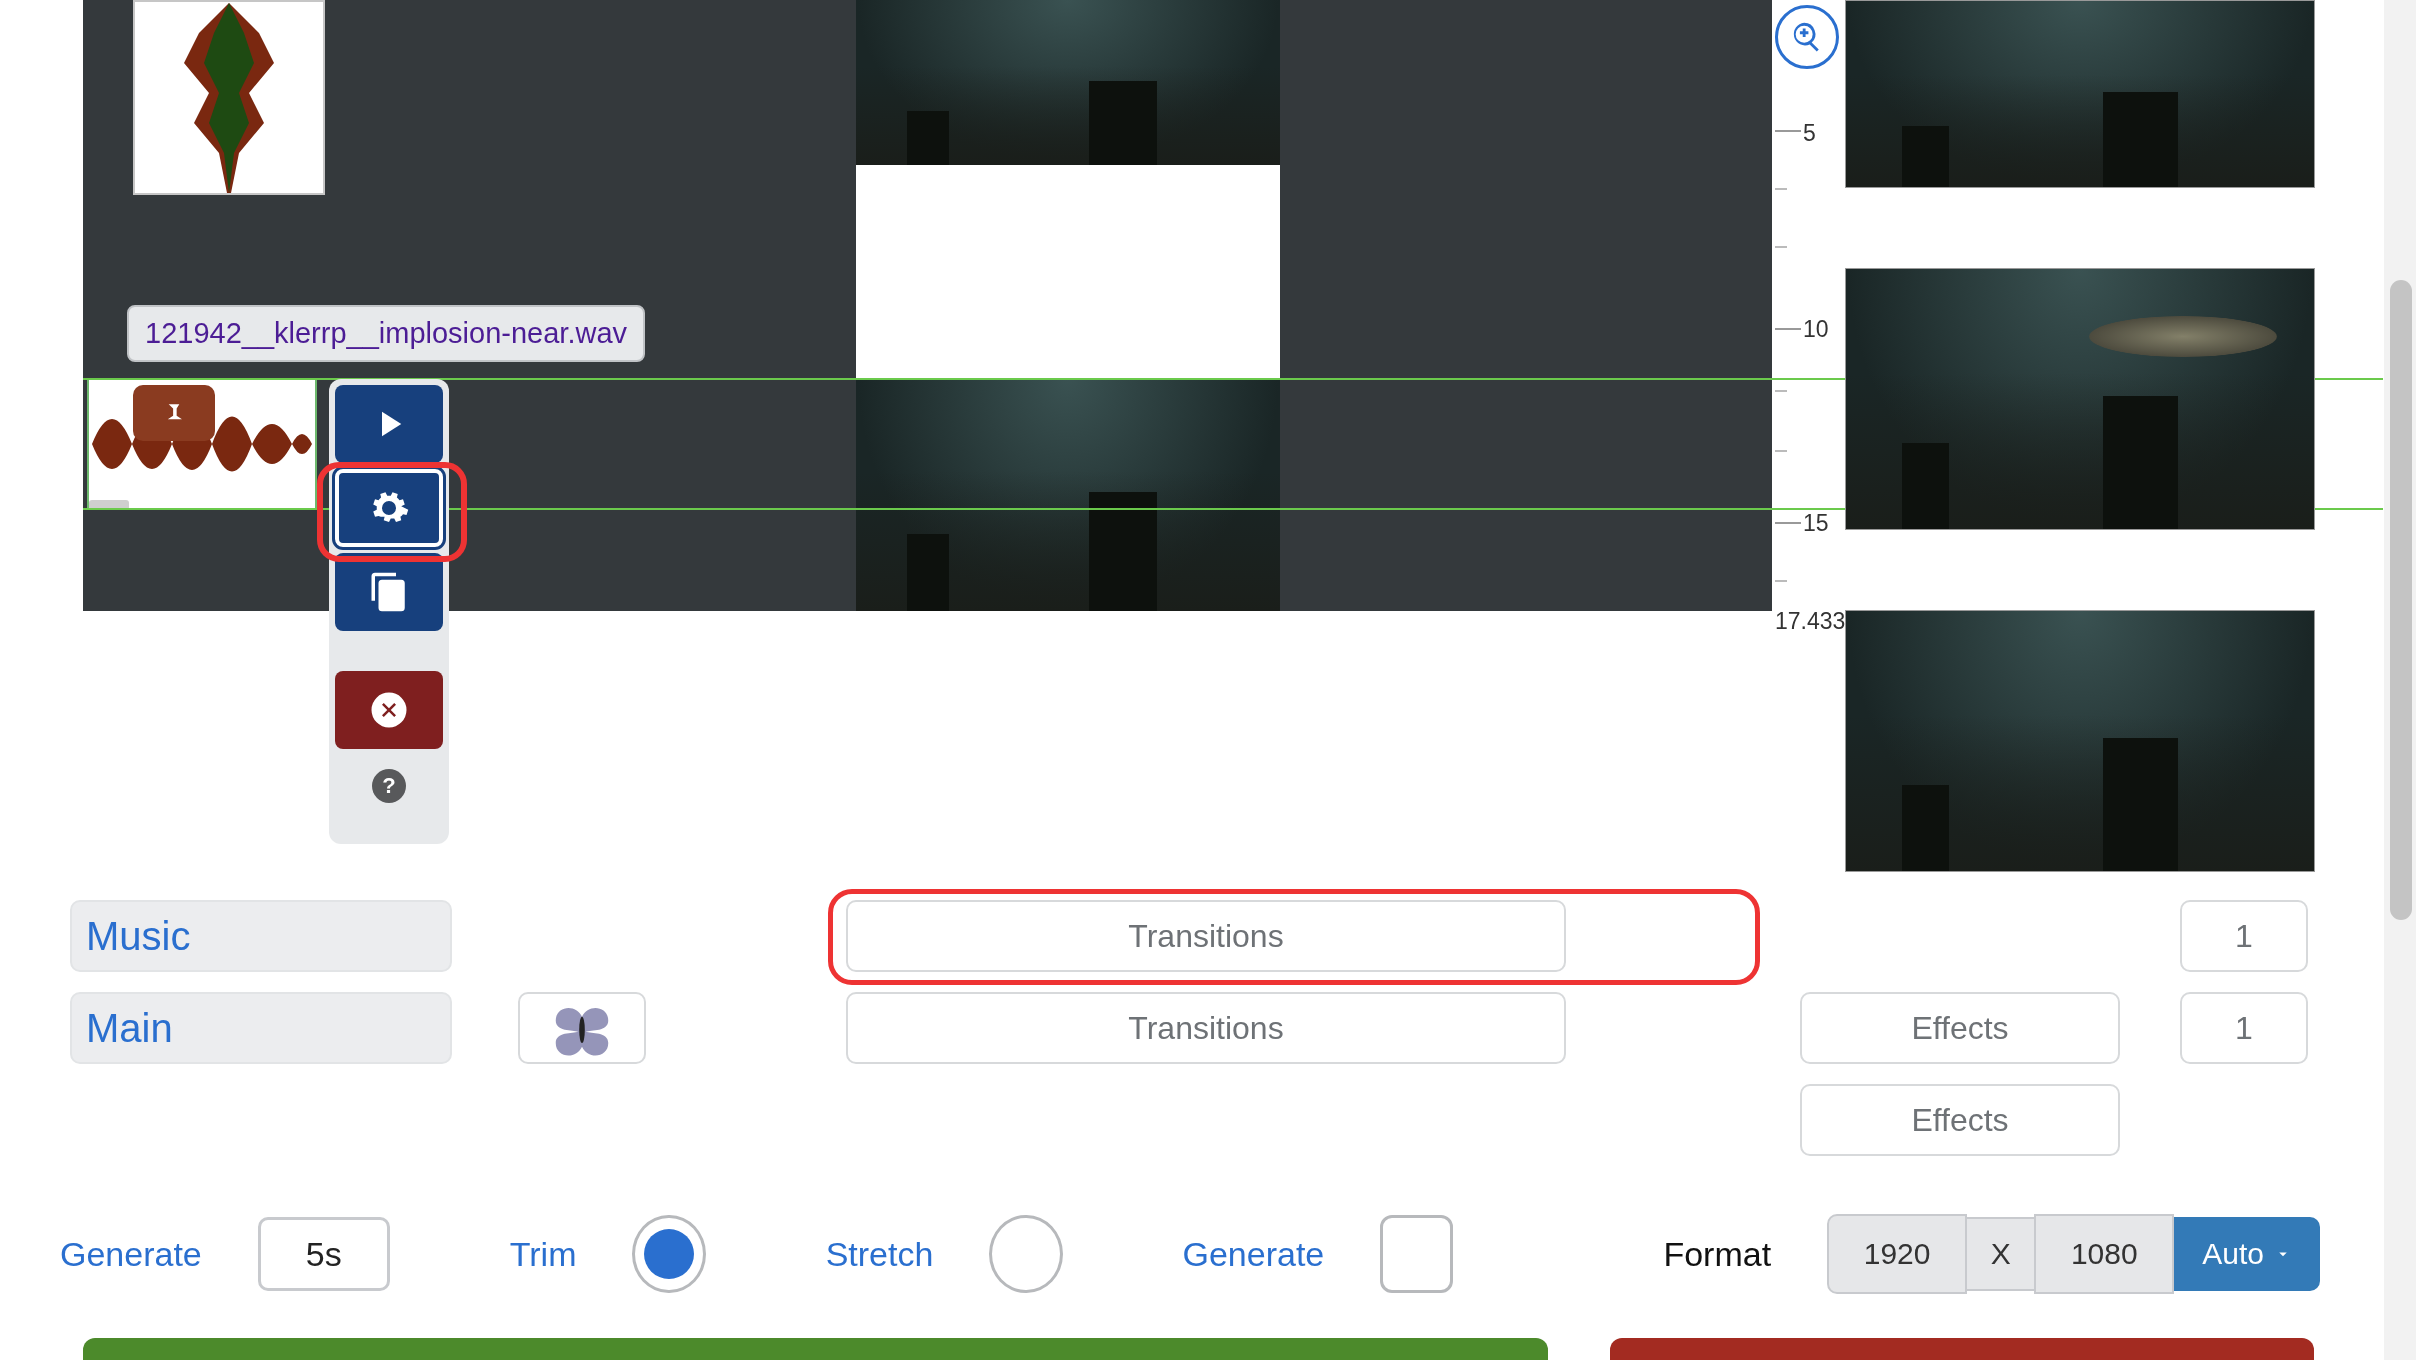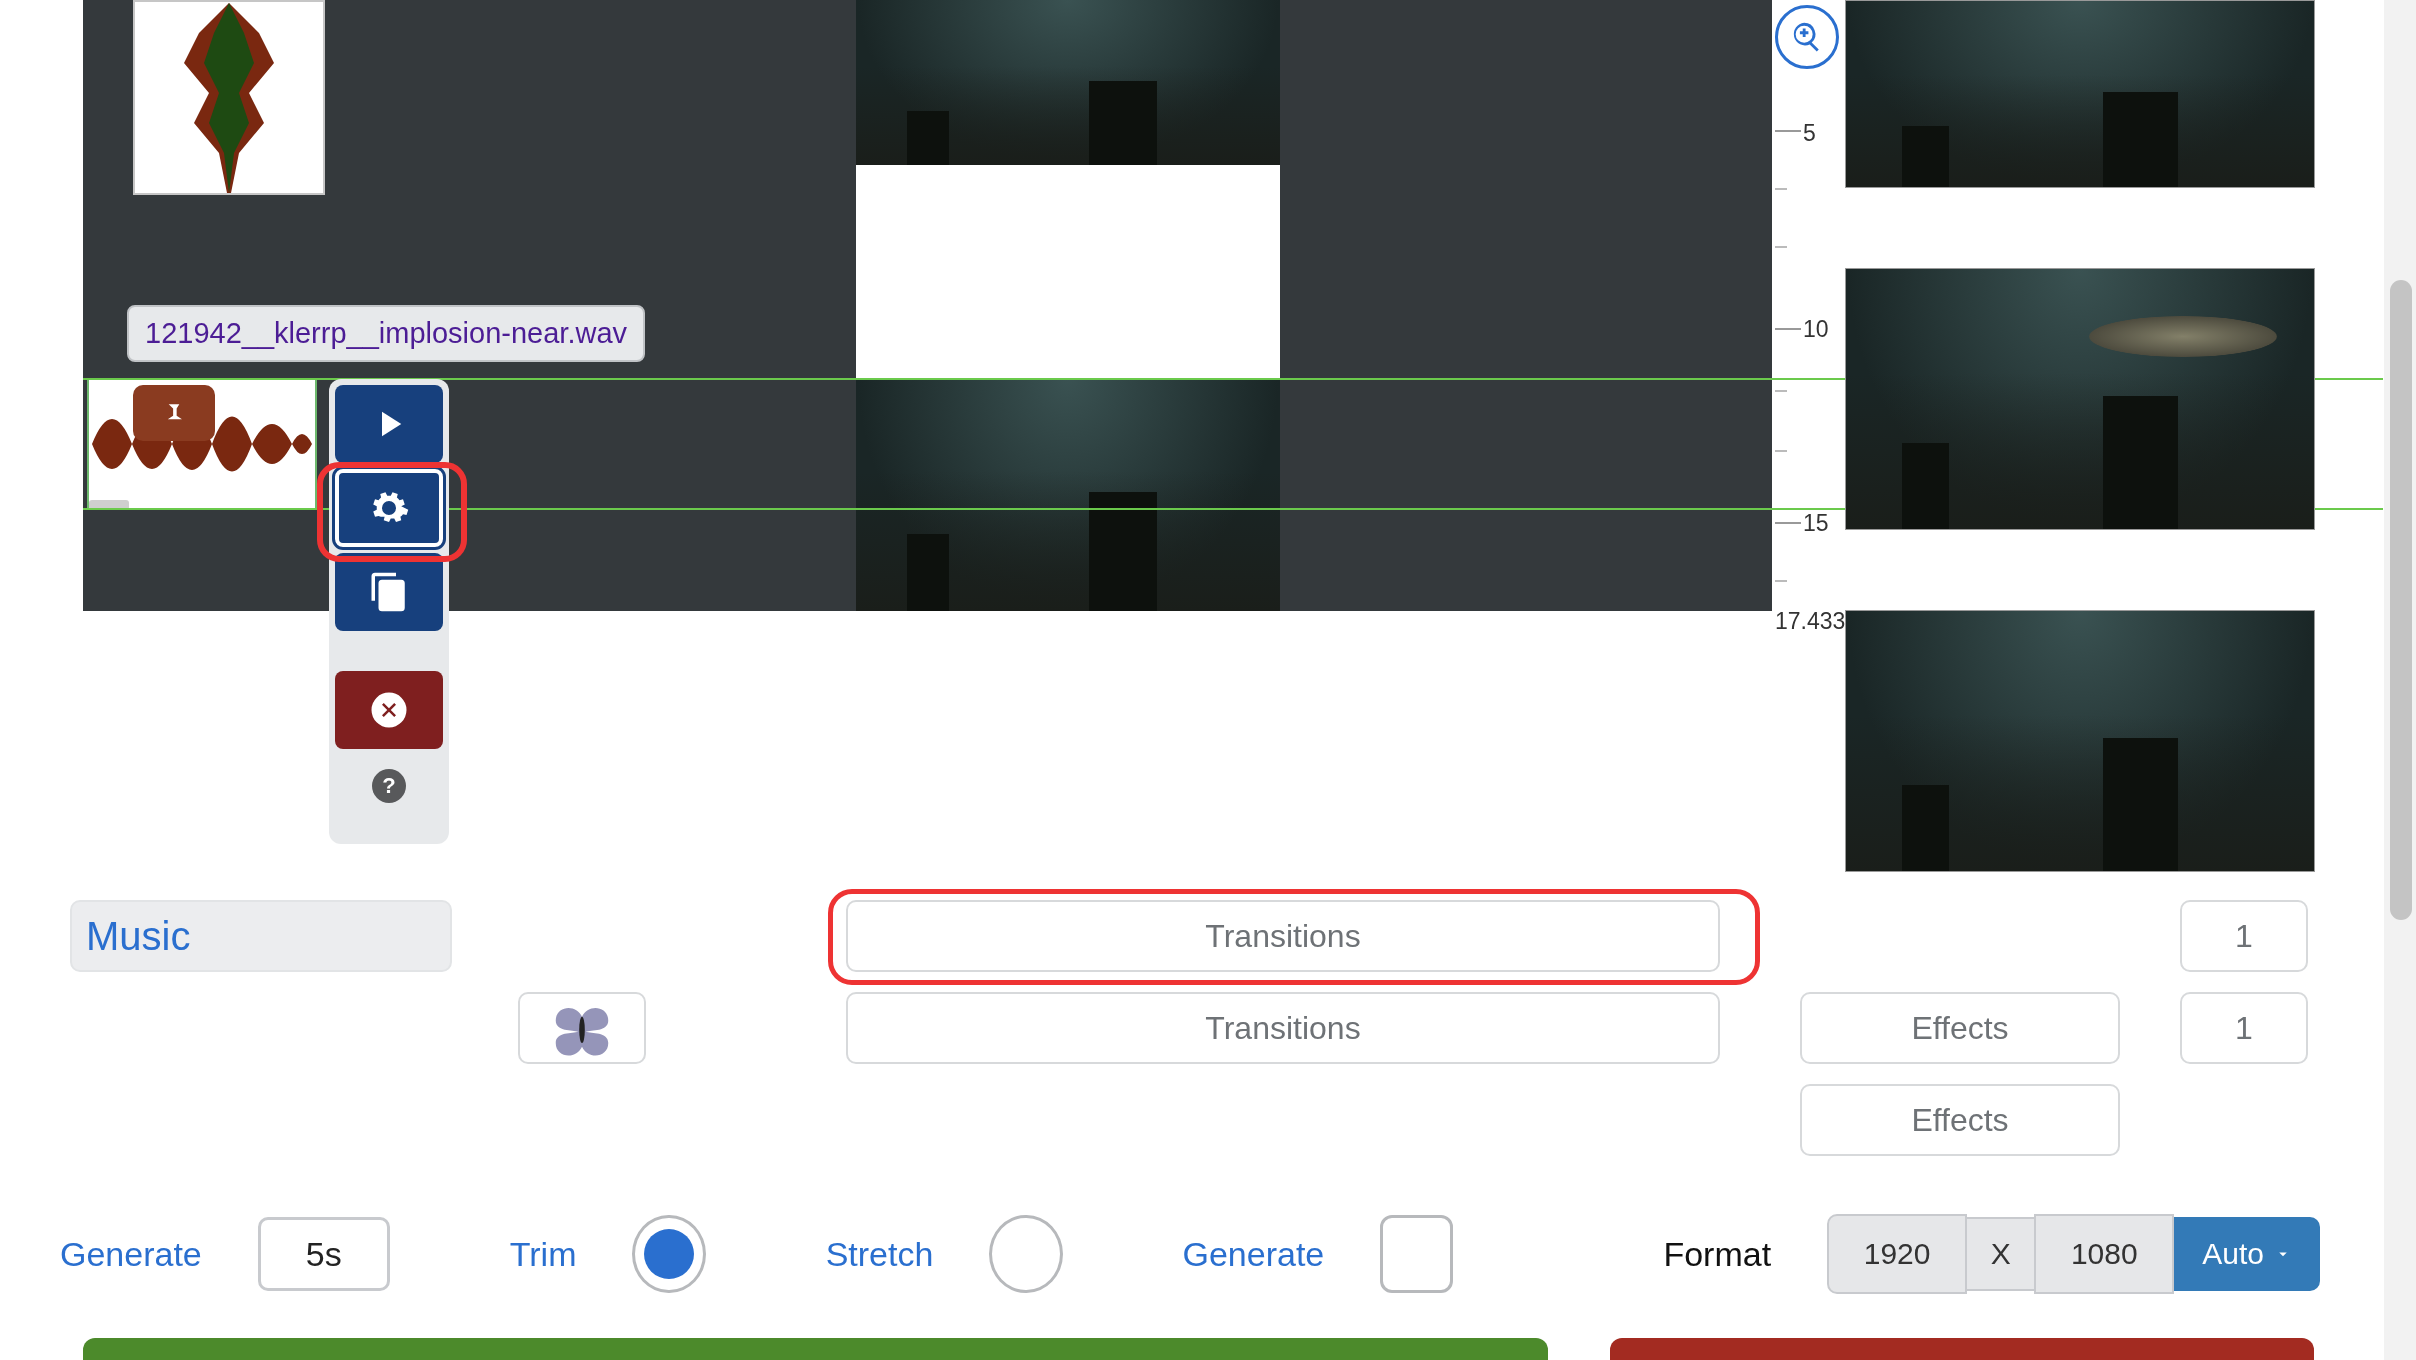--- a/index.html
+++ b/index.html
@@ -55,21 +55,21 @@
 .thumb.t3 { top: 610px; height: 262px; }
 
 
 .tracks { position: absolute; left: 52px; top: 900px; width: 2268px; }
 .track-label { height: 72px; width: 382px; border: 2px solid #e2e4e6; border-radius: 10px; display:flex; align-items:center; padding-left: 14px; font-size: 40px; font-weight: 400; margin-bottom: 8px; }
 .track-label.blue { background:#ecedef; color:#2a6fcf;margin-left:18px; }
 .track-label.dark { background:#34393c; color:#fff; }
 .butterfly { position:absolute; left: 466px; top: 92px; width: 128px; height: 72px; border:2px solid #d7d9db; border-radius:10px; display:flex; align-items:center; justify-content:center; background:#fff; }
 .butterfly svg { width: 60px; height: 60px; }
 
-.transitions-btn { position:absolute; width: 874px; height: 72px; border: 2px solid #d7d9db; border-radius: 10px; background: #fff; color: #6e7276; font-size: 32px; display:flex; align-items:center; justify-content:center; cursor:pointer; }
+.transitions-btn { position:absolute; width: 720px; height: 72px; border: 2px solid #d7d9db; border-radius: 10px; background: #fff; color: #6e7276; font-size: 32px; display:flex; align-items:center; justify-content:center; cursor:pointer; }
 .trans-highlight { position:absolute; border: 5px solid #e33; border-radius: 24px; pointer-events:none; }
 
 .effects-btn { position:absolute; width: 320px; height: 72px; border: 2px solid #d7d9db; border-radius: 10px; background: #fff; color: #6e7276; font-size: 32px; display:flex; align-items:center; justify-content:center; cursor:pointer; }
 .num-box { position:absolute; width: 128px; height: 72px; border:2px solid #d7d9db; border-radius:10px; display:flex; align-items:center; justify-content:center; font-size: 32px; color:#6e7276; cursor:pointer; background:#fff; }
 
 
 .opts { position:absolute; left: 60px; top: 1214px; width: 2260px; height: 80px; display:flex; align-items:center; }
 .opt-label { font-size: 34px; color:#2a6fcf; margin-right: 56px; }
 .min-input { width: 132px; height: 74px; border: 3px solid #c8cace; border-radius: 10px; background:#fff; text-align:center; font-size: 34px; color:#222; margin-right: 120px; }
 .toggle { width: 78px; height: 78px; border-radius: 50%; border: 3px solid #b7b9bc; display:flex; align-items:center; justify-content:center; margin-right: 120px; cursor:pointer; background:#fff; }
@@ -203,20 +203,21 @@
         <div class="city"></div>
       </div>
     <div class="thumb t3">
         <div class="sky"></div>
         <div class="city"></div>
       </div>
   </div>
 
   <div class="tracks">
     <div class="track-label blue">Music</div>
+    <div class="track-label blue" style="position:absolute; top:92px;">Main</div>
 
     <div class="butterfly">
       <svg viewBox="0 0 64 64">
         <path d="M32 20c-6-14-28-12-28 4 0 12 18 10 24 12-6 2-24 0-24 12 0 16 22 18 28 4 6 14 28 12 28-4 0-12-18-10-24-12 6-2 24 0 24-12 0-16-22-18-28-4z" fill="#7a7aa8" opacity="0.8"></path>
         <ellipse cx="32" cy="34" rx="3" ry="14" fill="#222"></ellipse>
       </svg>
     </div>
 
     <button class="transitions-btn" style="left:794px; top:0;">Transitions</button>
     <div class="num-box" style="left:2128px; top:0;">1</div>

